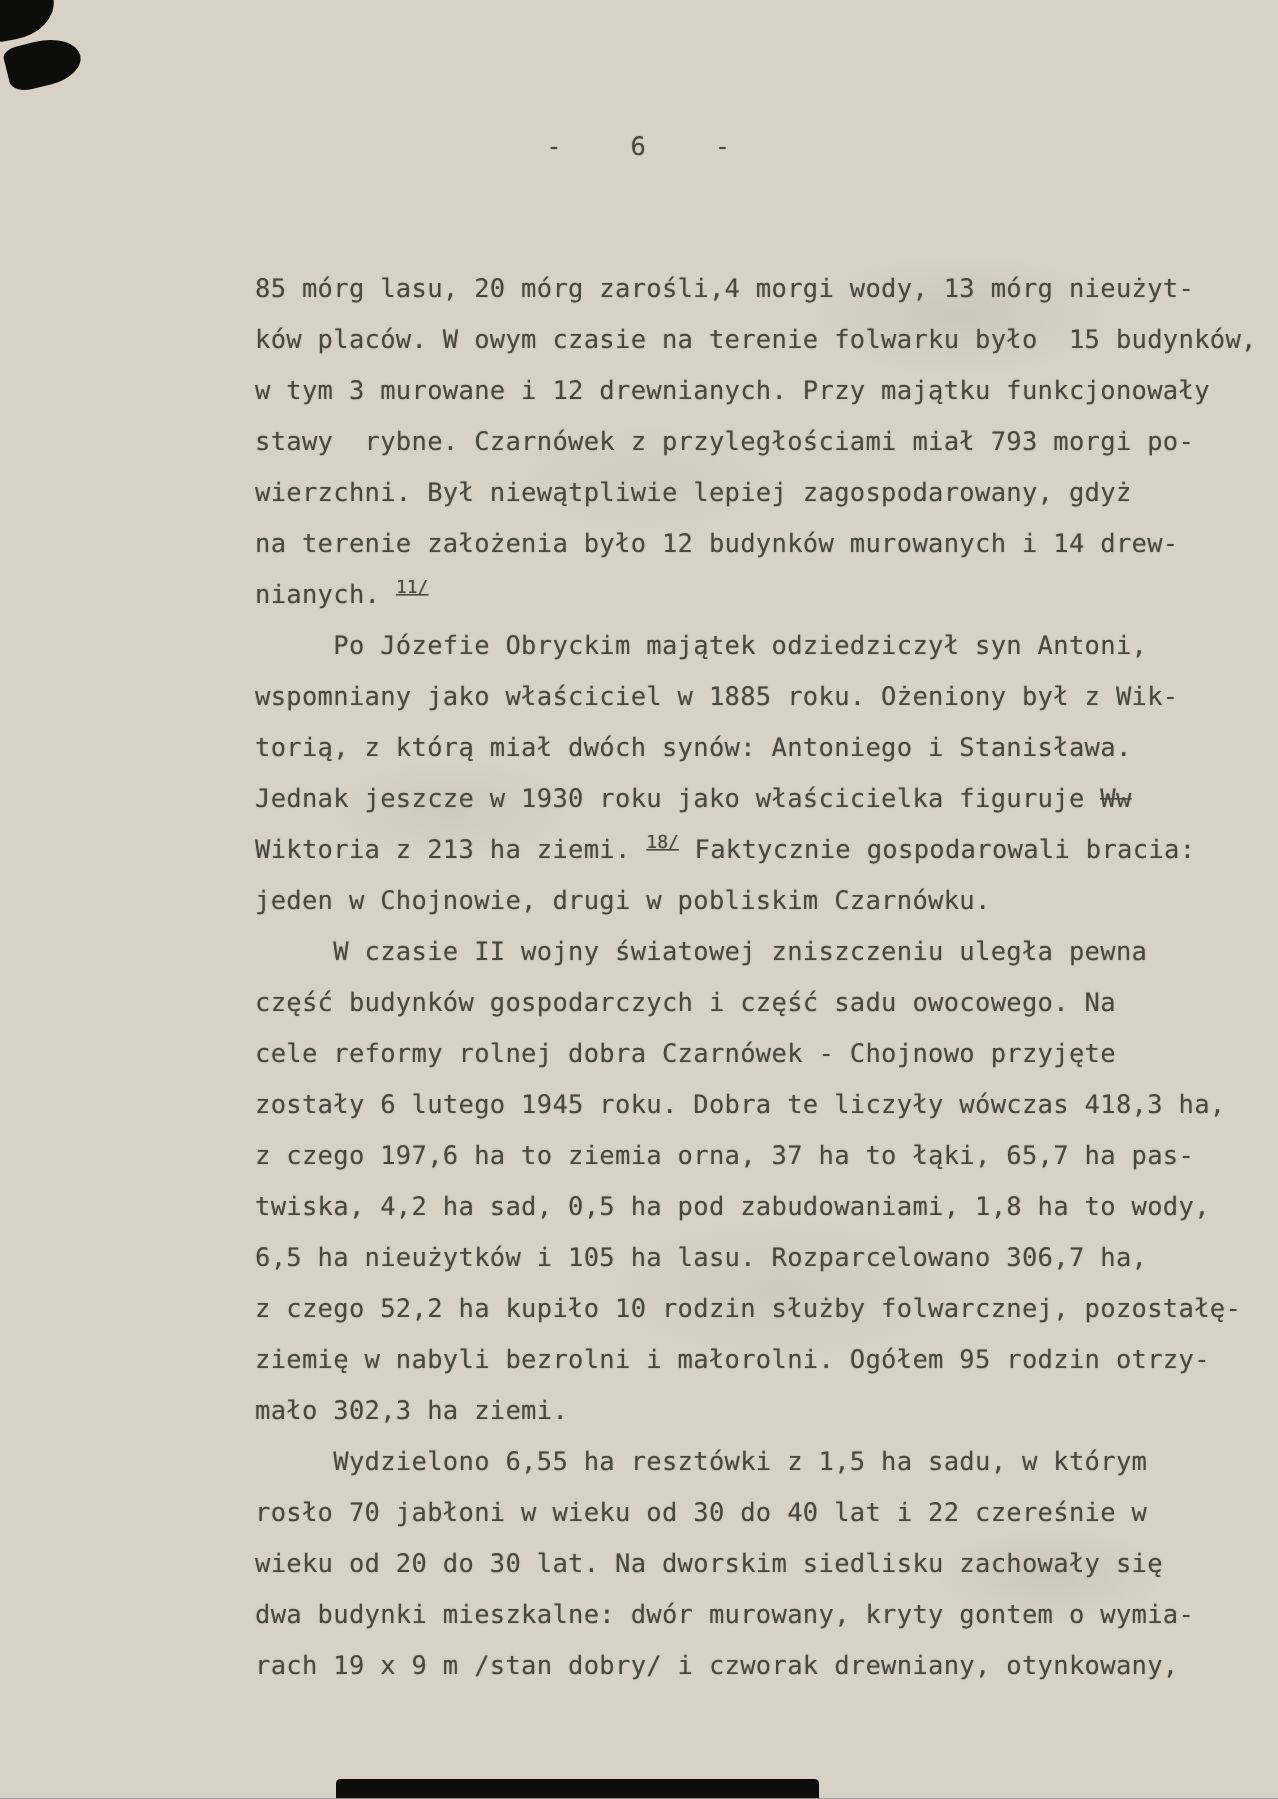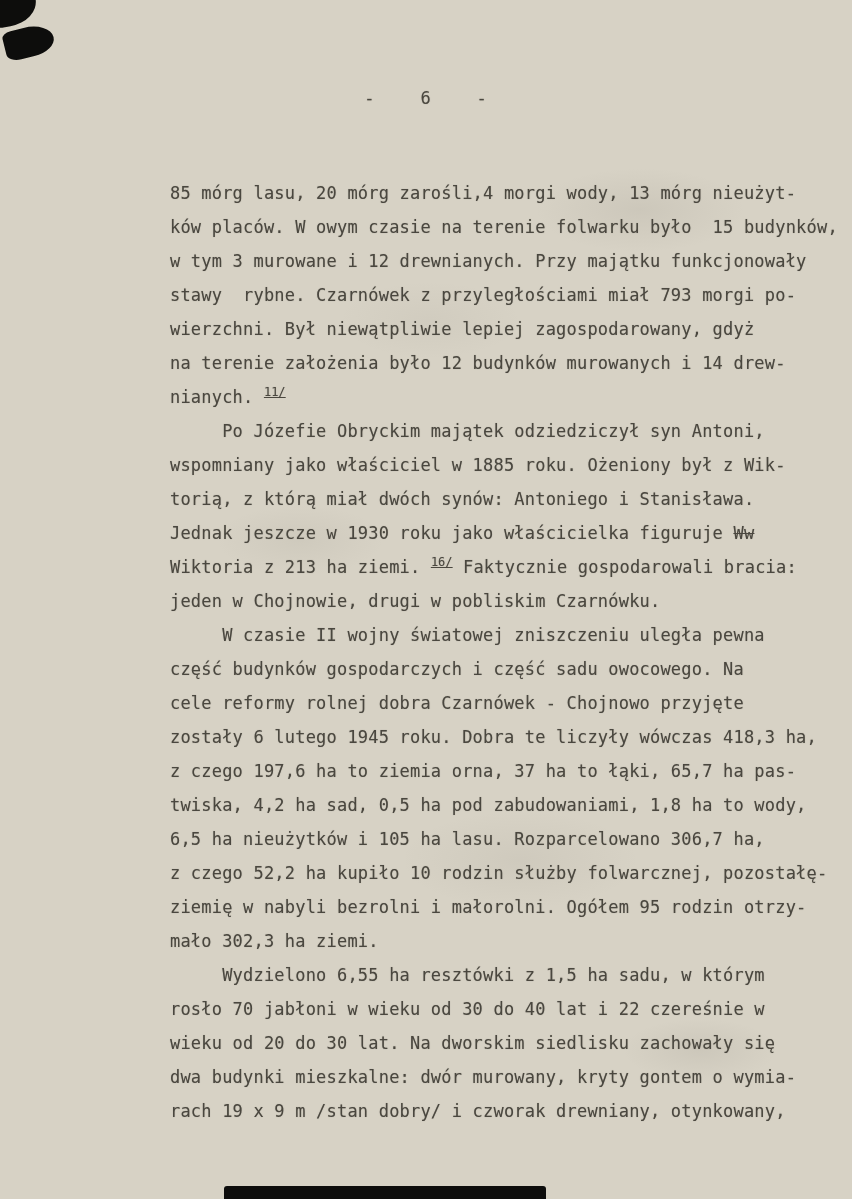--- a/index.html
+++ b/index.html
@@ -103,21 +103,21 @@
         <div class="line">stawy  rybne. Czarnówek z przyległościami miał 793 morgi po-</div>
         <div class="line">wierzchni. Był niewątpliwie lepiej zagospodarowany, gdyż</div>
         <div class="line">na terenie założenia było 12 budynków murowanych i 14 drew-</div>
         <div class="line">nianych. <span class="sup">11/</span></div>
       </div>
       <div class="para">
         <div class="line">     Po Józefie Obryckim majątek odziedziczył syn Antoni,</div>
         <div class="line">wspomniany jako właściciel w 1885 roku. Ożeniony był z Wik-</div>
         <div class="line">torią, z którą miał dwóch synów: Antoniego i Stanisława.</div>
         <div class="line">Jednak jeszcze w 1930 roku jako właścicielka figuruje <span class="strike">Ww</span></div>
-        <div class="line">Wiktoria z 213 ha ziemi. <span class="sup">16/</span> Faktycznie gospodarowali bracia:</div>
+        <div class="line">Wiktoria z 213 ha ziemi. <span class="sup">18/</span> Faktycznie gospodarowali bracia:</div>
         <div class="line">jeden w Chojnowie, drugi w pobliskim Czarnówku.</div>
       </div>
       <div class="para">
         <div class="line">     W czasie II wojny światowej zniszczeniu uległa pewna</div>
         <div class="line">część budynków gospodarczych i część sadu owocowego. Na</div>
         <div class="line">cele reformy rolnej dobra Czarnówek - Chojnowo przyjęte</div>
         <div class="line">zostały 6 lutego 1945 roku. Dobra te liczyły wówczas 418,3 ha,</div>
         <div class="line">z czego 197,6 ha to ziemia orna, 37 ha to łąki, 65,7 ha pas-</div>
         <div class="line">twiska, 4,2 ha sad, 0,5 ha pod zabudowaniami, 1,8 ha to wody,</div>
         <div class="line">6,5 ha nieużytków i 105 ha lasu. Rozparcelowano 306,7 ha,</div>

